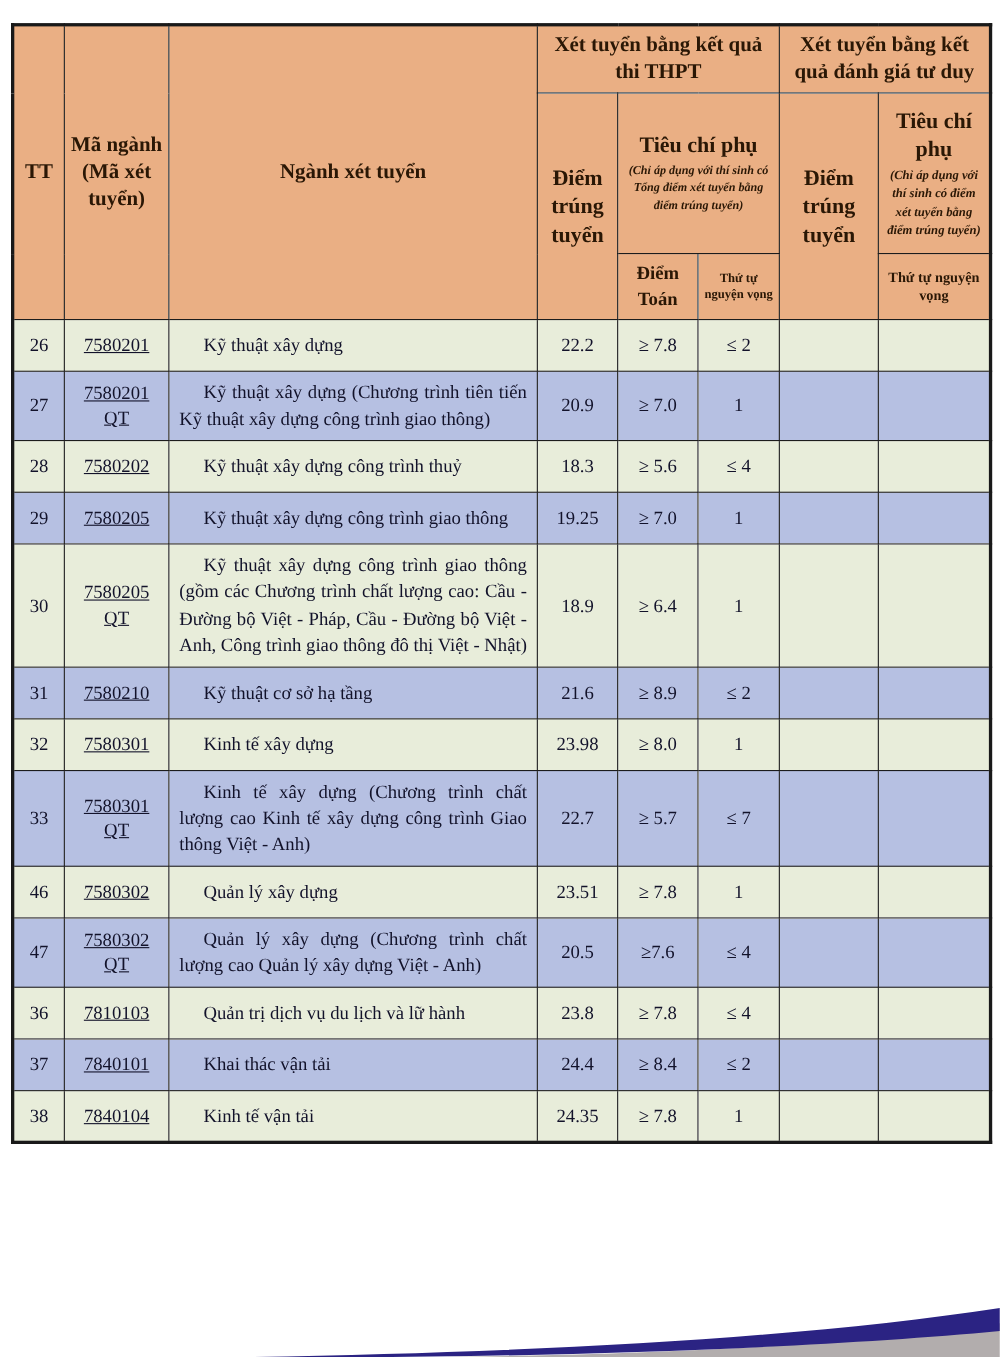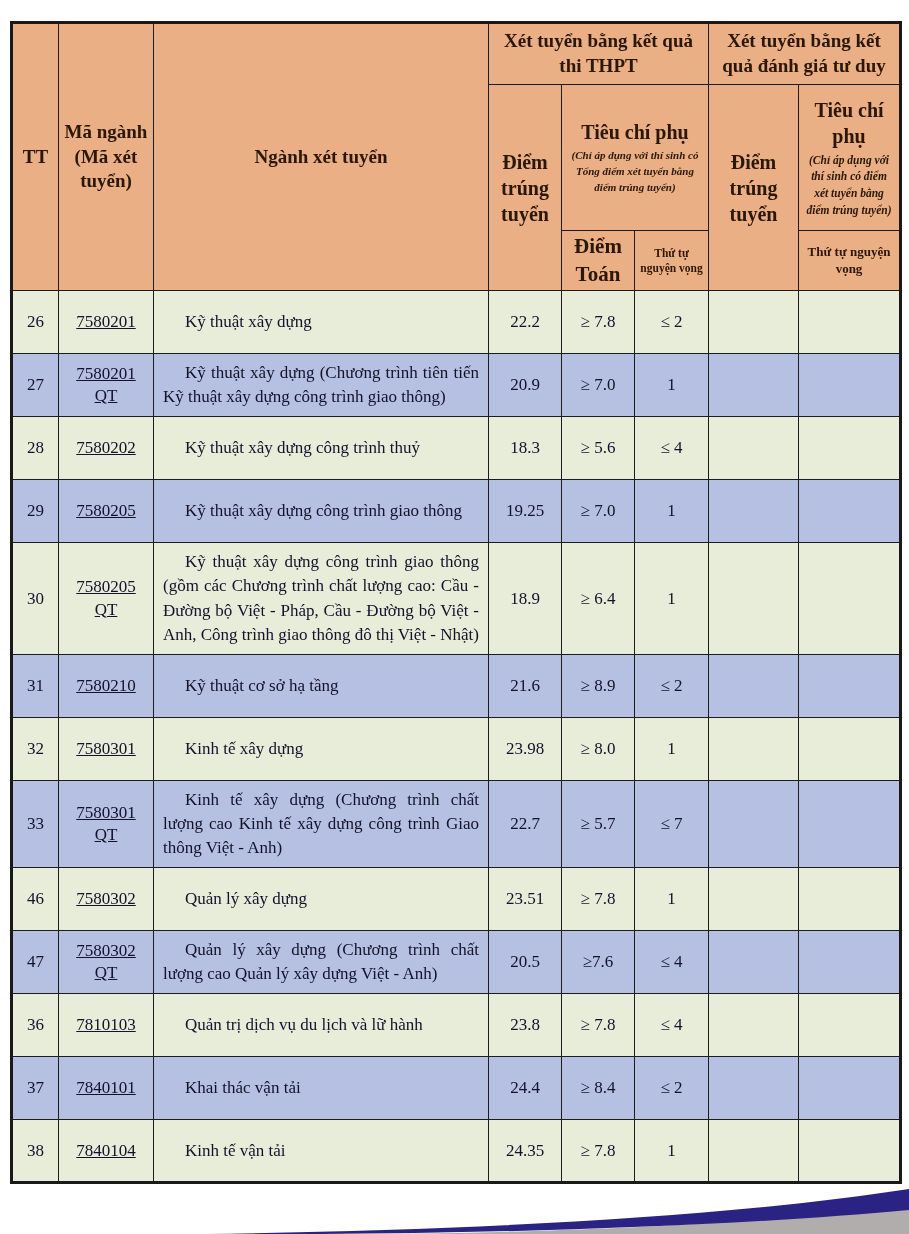--- a/index.html
+++ b/index.html
@@ -36,25 +36,25 @@
   }
   tr.h1 th { height: 56px; font-size: 19px; }
   th.rsp { font-size: 19px; }
   th.th-tt { font-size: 20px; }
   tr.h2 { height: 146px; }
   th.th-dtt { font-size: 20px; line-height: 1.45; }
   .tcp-title { font-size: 20px; }
   .tcp-note { font-size: 11px; line-height: 1.45; margin-top: 3px; font-style: italic; }
   .tcp-note.narrow { font-size: 11.5px; }
   tr.h3 { height: 60px; }
-  th.th-toan { font-size: 21px; line-height: 1.4; }
+  th.th-toan { font-size: 17px; line-height: 1.4; }
   th.th-ttnv { font-size: 11.5px; line-height: 1.35; }
   th.th-ttnv-td { font-size: 13px; line-height: 1.4; }
   
-  .adm tbody tr { height: 63px; }
+  .adm tbody tr { height: 47px; }
   .adm tbody td { font-size: 17px; color: #12122a; }
   tr.green td { background: #e8edda; }
   tr.blue  td { background: #b6c0e2; }
   td.c-tt, td.c-code, td.c-num { text-align: center; }
   td.c-code { white-space: pre-line; line-height: 1.3; text-decoration: underline; }
   td.c-name {
     text-align: justify;
     padding: 7px 9px;
     text-indent: 22px;
     line-height: 1.42;

